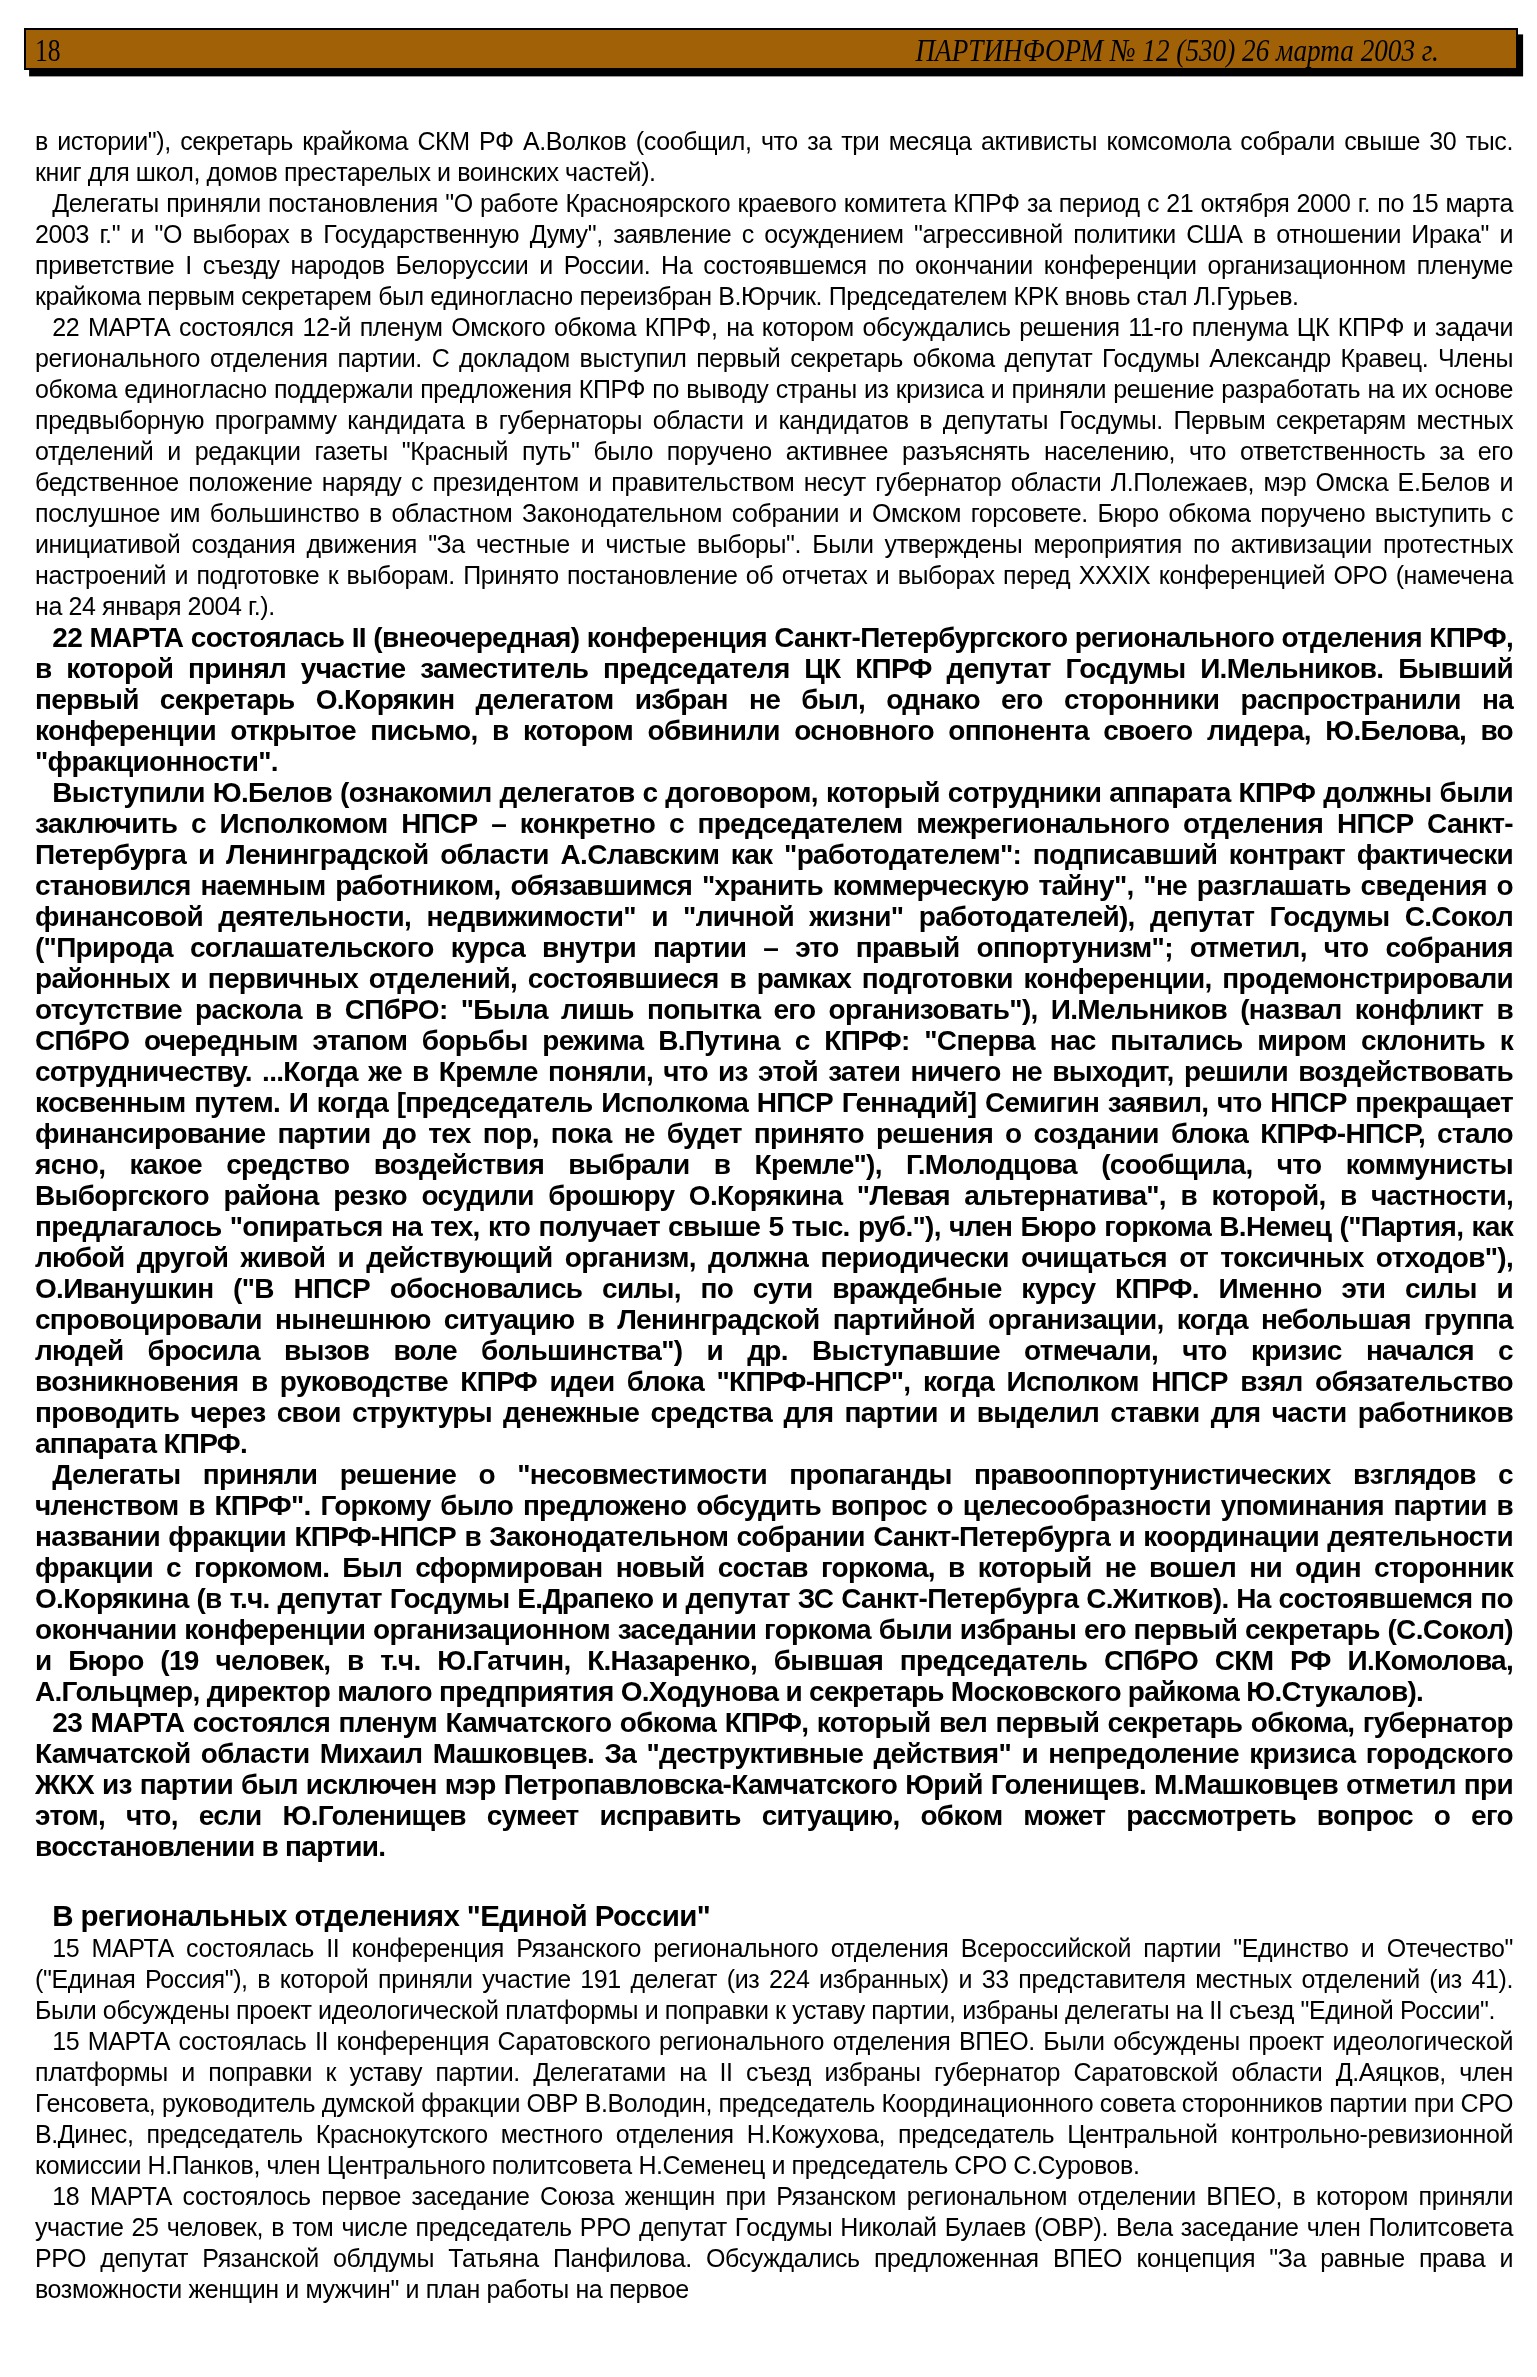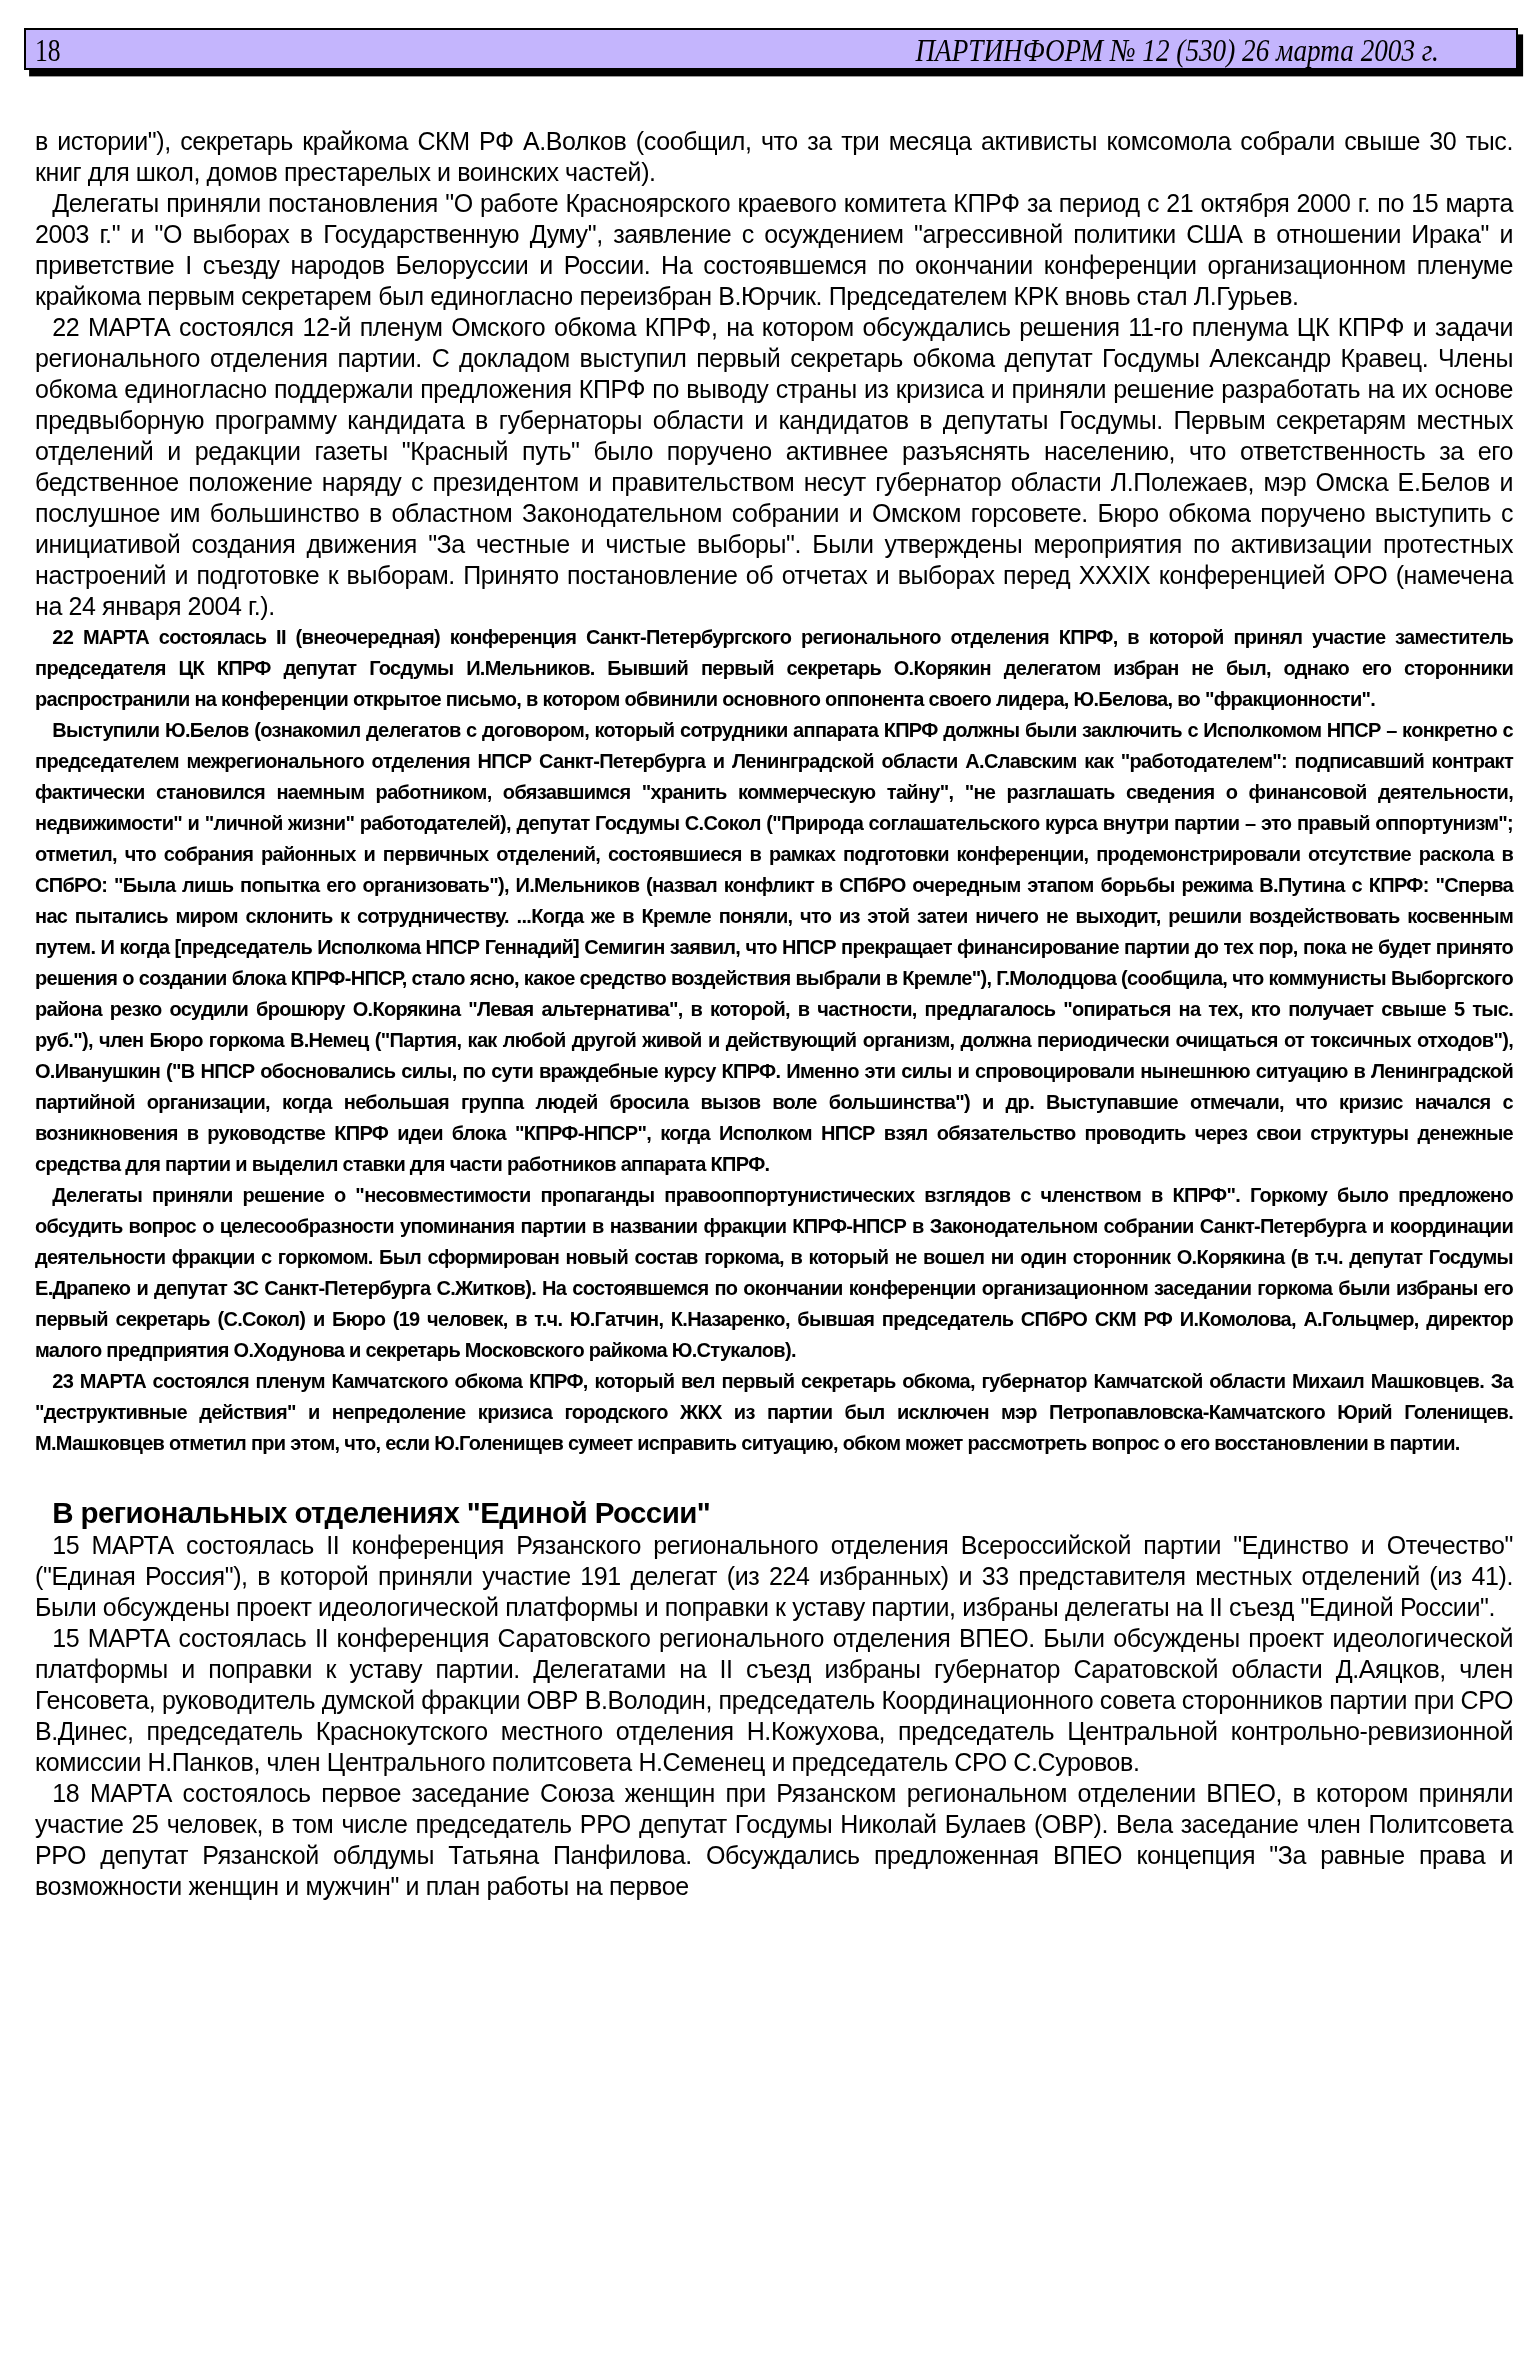--- a/index.html
+++ b/index.html
@@ -1,40 +1,40 @@
 <!DOCTYPE html>
 <html style="font-size:10.2px"><head>
 <meta charset="utf-8">
 <style>
   html, body { margin: 0; padding: 0; background: #ffffff; }
   body { width: 1537px; height: 2377px; position: relative; overflow: hidden; color: #000; }
   .header {
     position: absolute; left: 24px; top: 28px; width: 1490px; height: 38px;
-    border: 2.6px solid #000; box-shadow: 5.1px 6.4px 0 #000; background: #c4b5fd;
+    border: 2.6px solid #000; box-shadow: 5.1px 6.4px 0 #000; background: #a16207;
   }
   .header .page-num {
     position: absolute; left: 9px; top: 2.6px;
     font-family: "Liberation Serif", serif; font-size: 32px; line-height: 35px;
     transform: scaleX(0.8); transform-origin: left top;
   }
   .header .pub {
     position: absolute; right: 77px; top: 2.6px;
     font-family: "Liberation Serif", serif; font-style: italic; font-size: 32px; line-height: 35px;
     transform: scaleX(0.85); transform-origin: right top; white-space: nowrap;
   }
   .content {
     position: absolute; left: 35px; top: 126px; width: 1478px;
   }
   p {
     margin: 0; text-align: justify; text-indent: 17.3px;
     font-family: "Liberation Sans Narrow", "Liberation Sans", sans-serif;
     font-size: 25px; line-height: 31px; letter-spacing: -0.4px;
   }
   p.first { text-indent: 0; }
-  p.bold { font-weight: bold; letter-spacing: -0.7px; font-size: 20px; line-height: 31px; }
+  p.bold { font-weight: bold; letter-spacing: -0.7px; font-size: 28px; line-height: 31px; }
   h2 {
     margin: 36px 0 0 0; padding-left: 17.3px;
     font-family: "Liberation Sans", sans-serif; font-weight: bold;
     font-size: 29.5px; line-height: 35px; letter-spacing: -0.6px;
   }
 </style>
 </head>
 <body>
 
 <div class="header">

